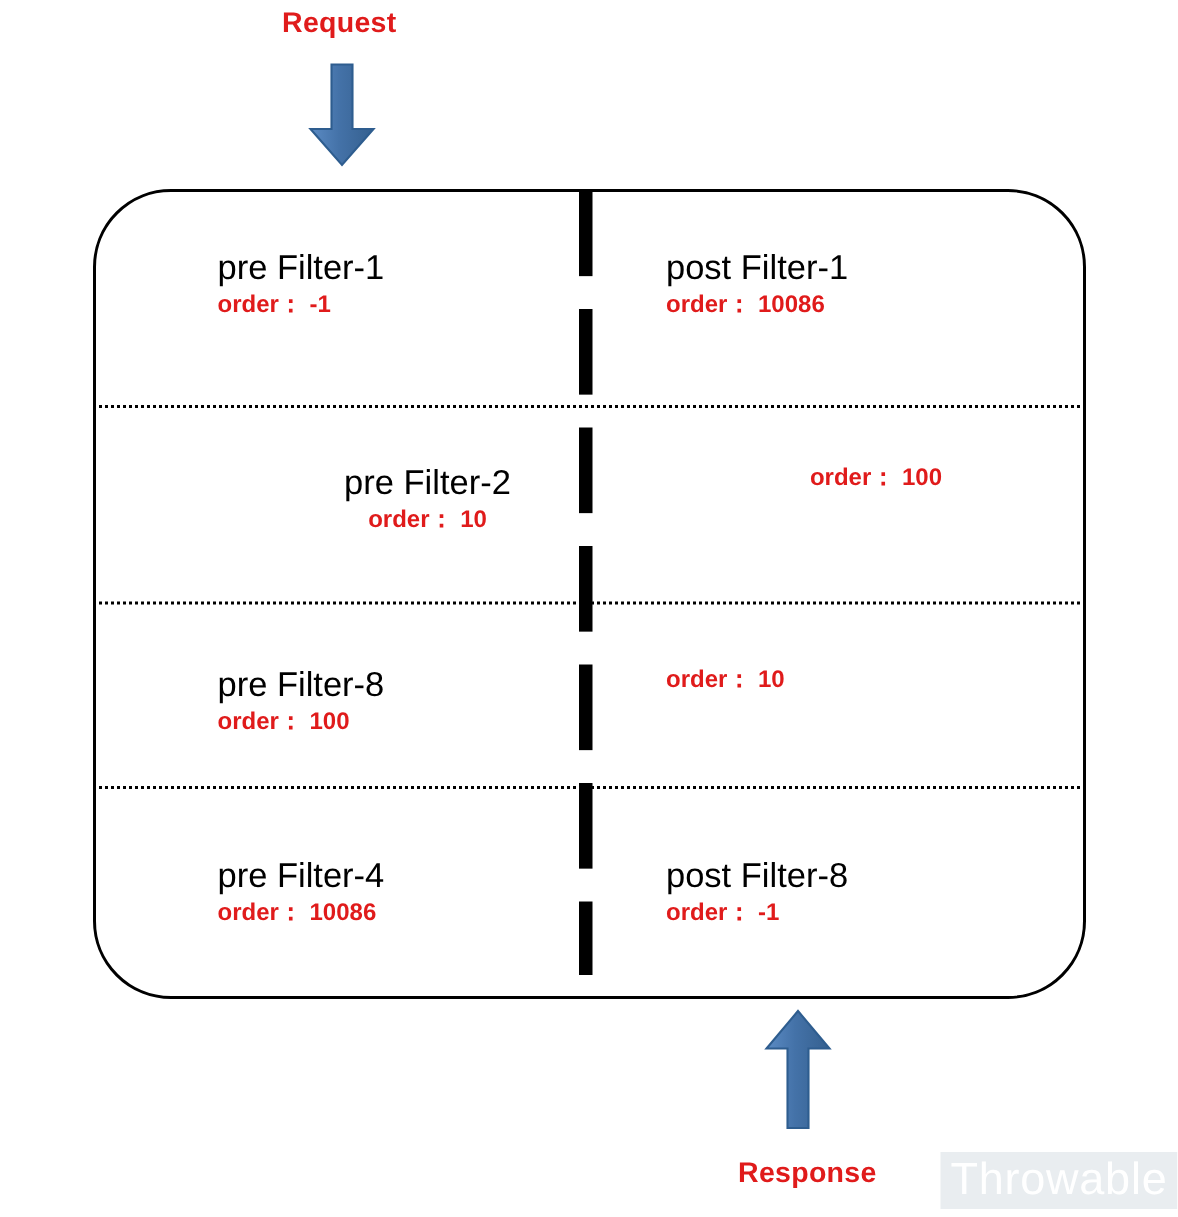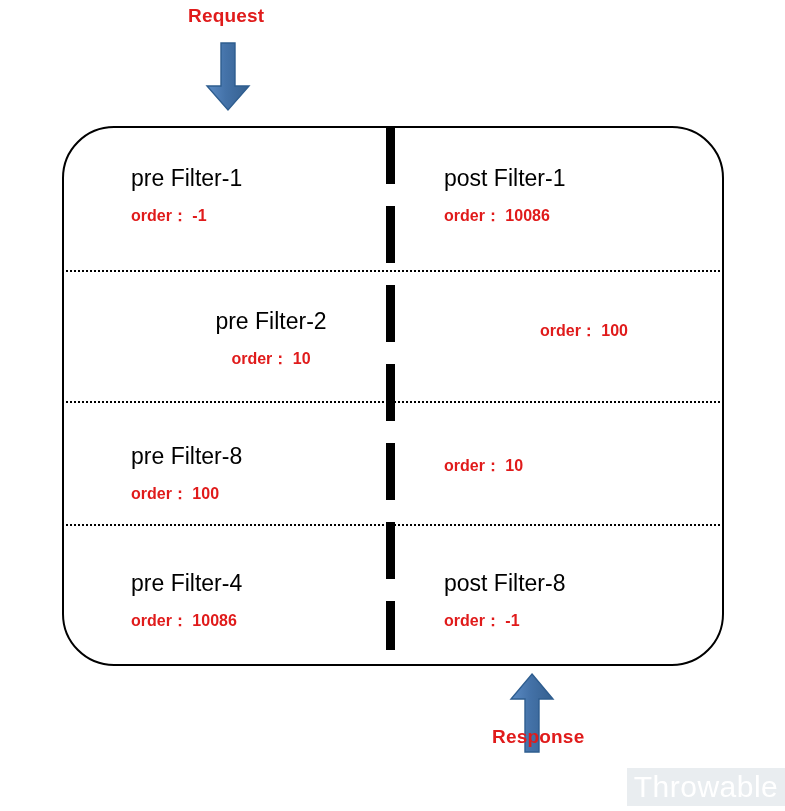--- a/index.html
+++ b/index.html
@@ -32,21 +32,21 @@
     font-size: 19px;
     letter-spacing: 0.2px;
     white-space: nowrap;
   }
   #request-label {
     left: 188px;
     top: 5px;
   }
   #response-label {
     left: 492px;
-    top: 726px;
+    top: 772px;
   }
 
   .arrow-svg {
     position: absolute;
   }
   #request-arrow {
     left: 204px;
     top: 42px;
   }
   #response-arrow {
@@ -105,25 +105,25 @@
     color: #000000;
     font-weight: normal;
     line-height: 28px;
     white-space: nowrap;
   }
   .filter-order {
     font-size: 16px;
     color: #e01b1b;
     font-weight: bold;
     line-height: 22px;
-    margin-top: 13px;
+    margin-top: 1px;
     white-space: nowrap;
   }
 
-  .col-pre  { left: 131px; }
+  .col-pre  { left: 145px; }
   .col-post { left: 444px; }
 
   .row-1 { top: 164px; }
   .row-2 { top: 307px; text-align: center; }
   .row-3 { top: 442px; }
   .row-4 { top: 569px; }
 
   
   #watermark {
     position: absolute;

